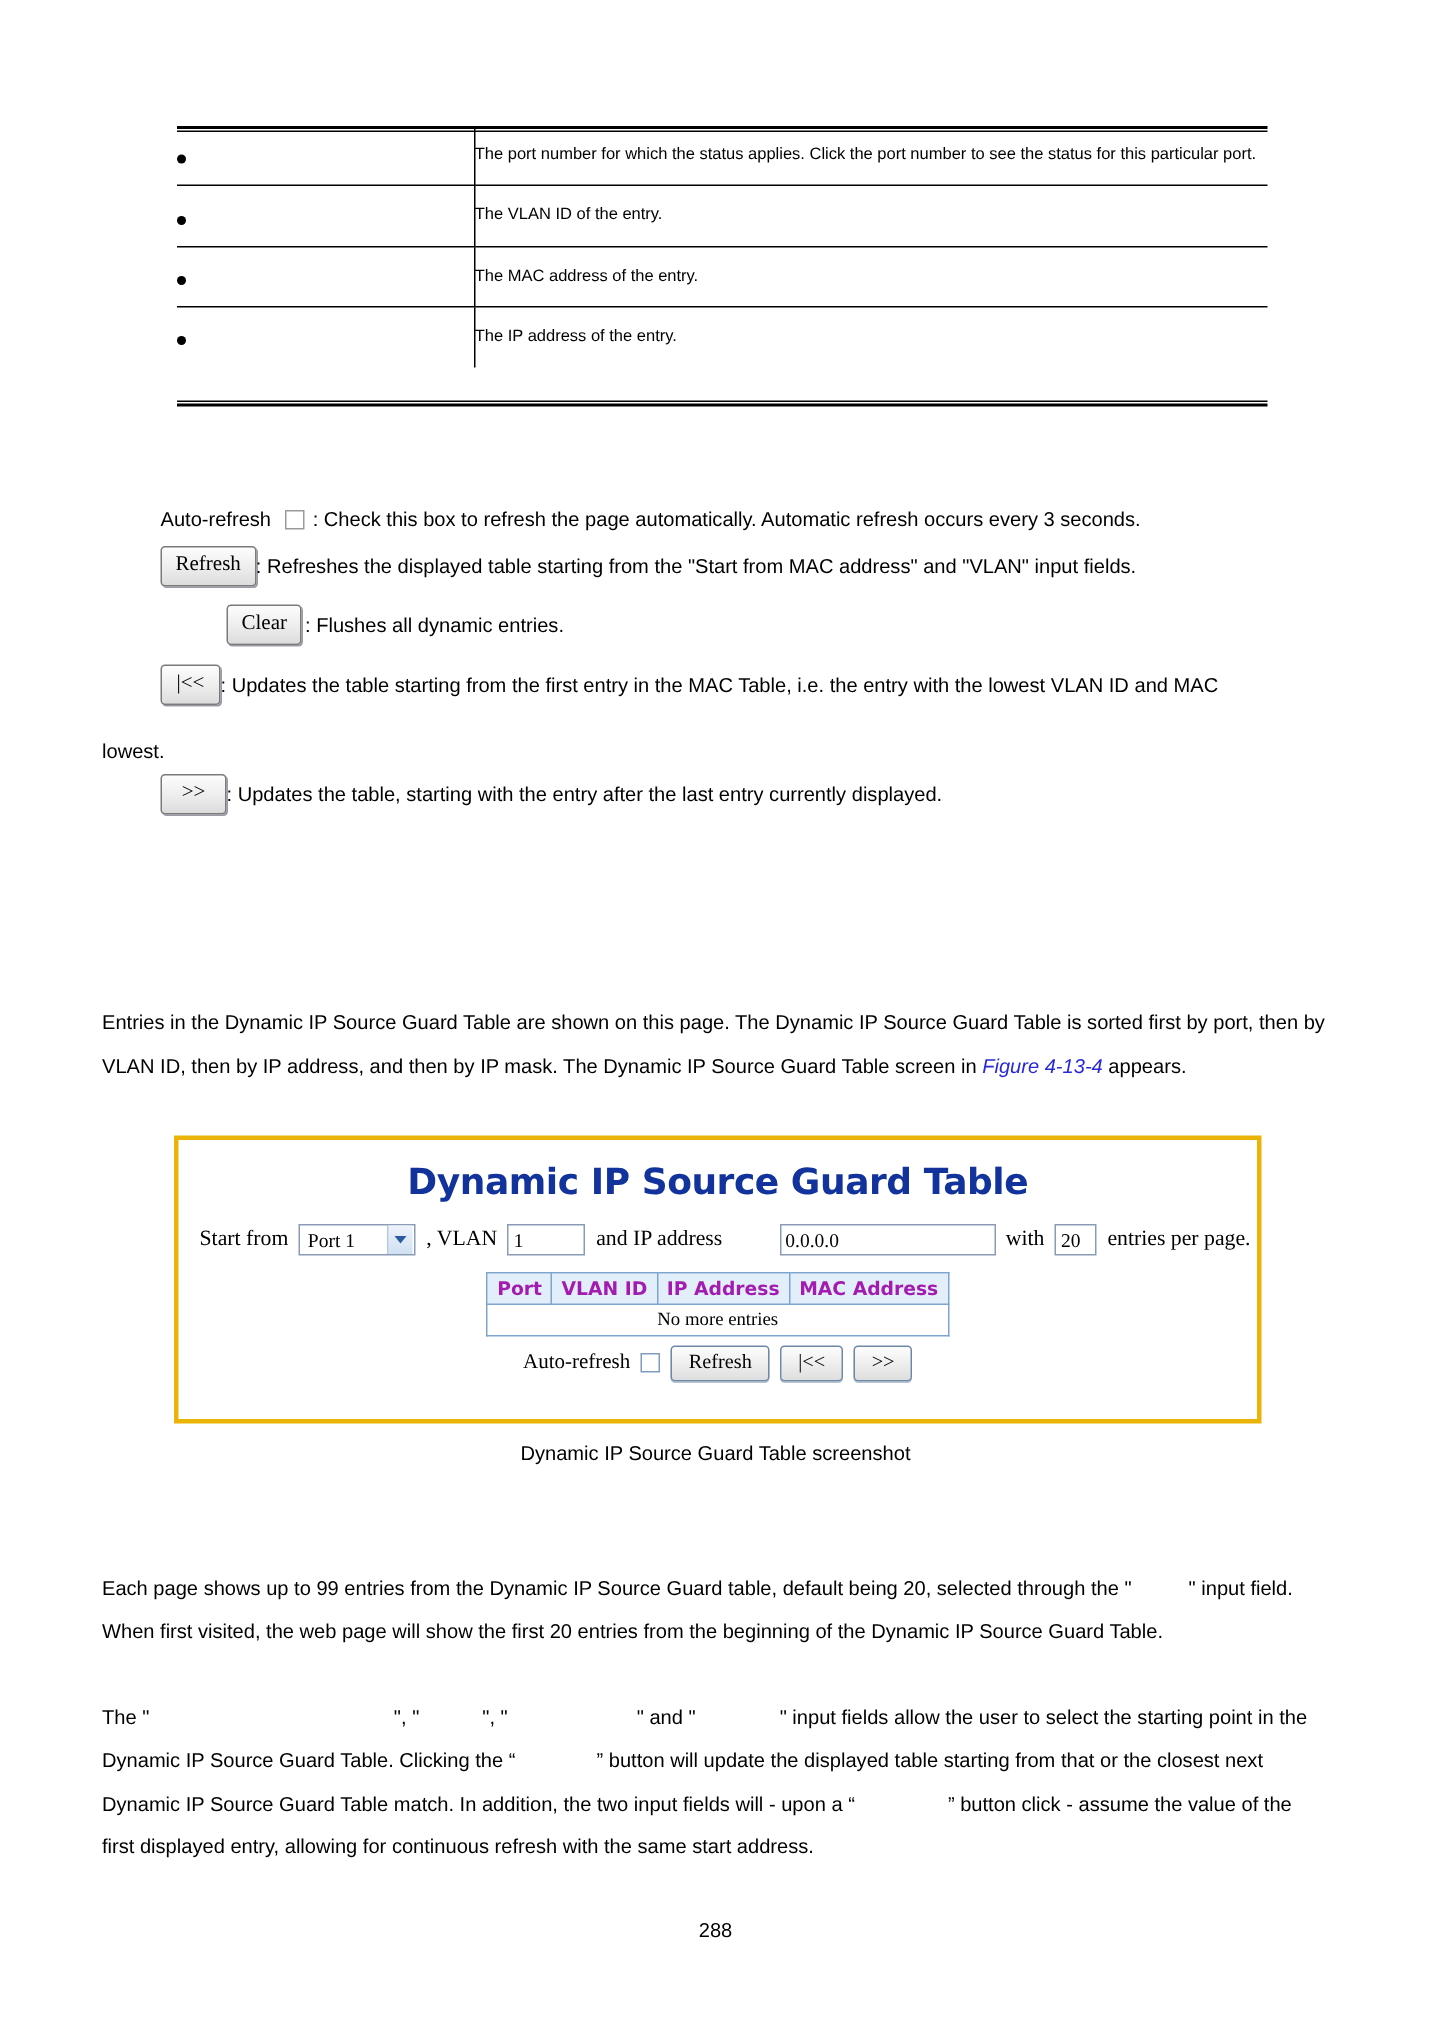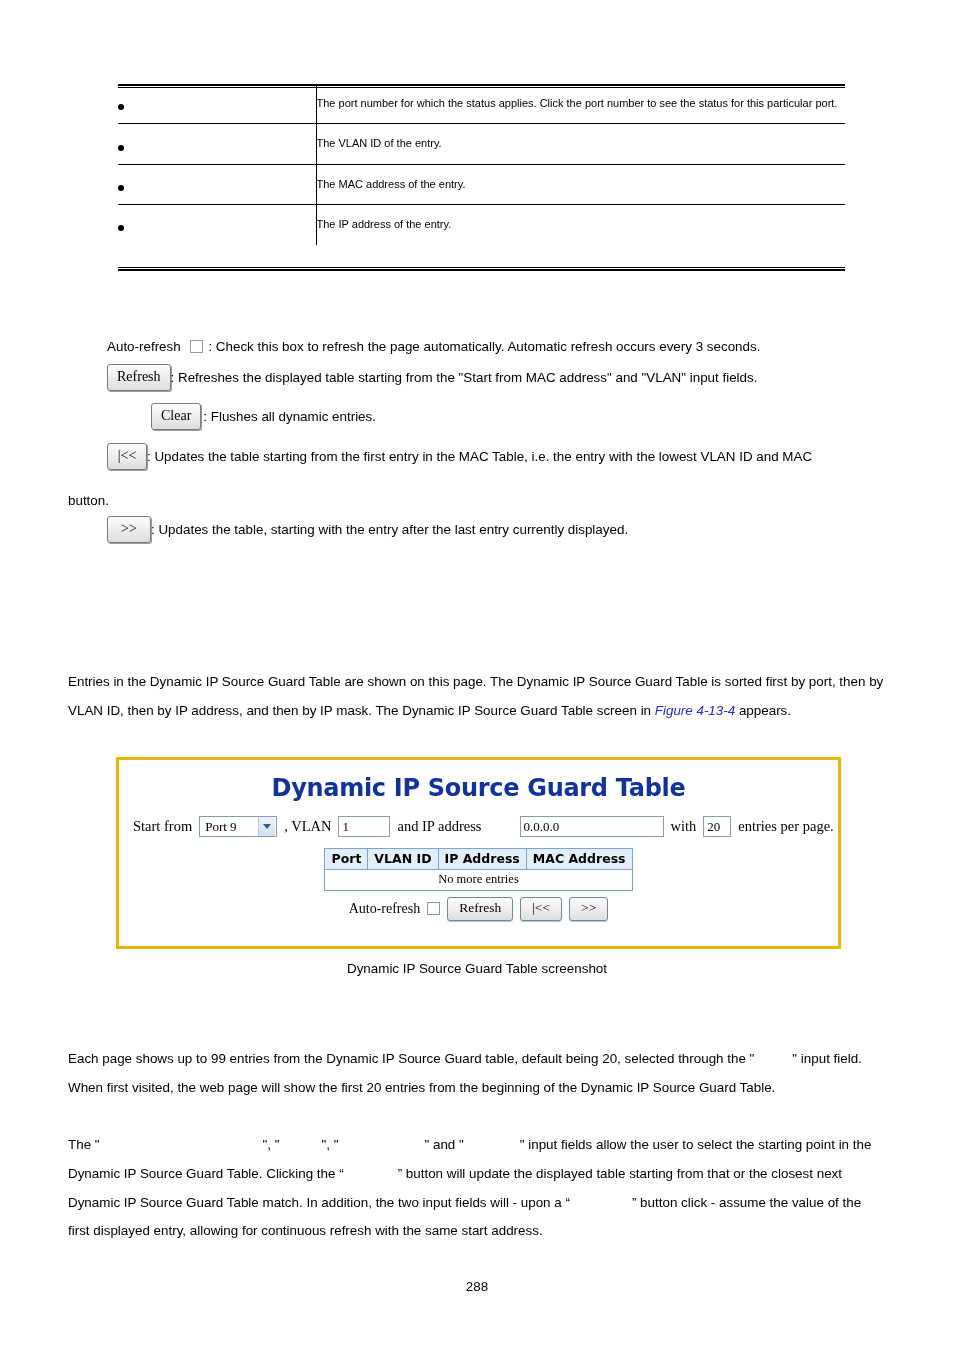--- a/index.html
+++ b/index.html
@@ -171,21 +171,21 @@
 
   .fig-table-wrap { display: flex; justify-content: center; margin-top: 11px; }
   table.ui-table {
     border-collapse: collapse;
     border: 1px solid #3d6ea8;
     font-family: "DejaVu Sans", sans-serif;
   }
   table.ui-table th {
     background: #e3eefb;
     border: 1px solid #7ea5cf;
-    color: #000000;
+    color: #a21caf;
     font-size: 12.5px;
     font-weight: bold;
     padding: 2px 6px 3px 6px;
     white-space: nowrap;
     margin-top: 28px;
   }
   table.ui-table td.empty-row {
     text-align: center;
     font-size: 12.5px;
     font-family: "Liberation Serif", serif;
@@ -290,37 +290,37 @@
   <span class="btn-img">Refresh</span><span class="txt">: Refreshes the displayed table starting from the "Start from MAC address" and "VLAN" input fields.</span>
 </div>
 
 <div class="btn-row" style="top:403px;padding-left:44px;">
   <span class="btn-img">Clear</span><span class="txt" style="margin-left:2px;">: Flushes all dynamic entries.</span>
 </div>
 
 <div class="btn-row" style="top:443px;">
   <span class="btn-img">|&lt;&lt;</span><span class="txt">: Updates the table starting from the first entry in the MAC Table, i.e. the entry with the lowest VLAN ID and MAC</span>
 </div>
-<div class="para w-full" style="top:487px;">button.</div>
+<div class="para w-full" style="top:487px;">lowest.</div>
 
 <div class="btn-row" style="top:516px;">
   <span class="btn-img" style="min-width:44px;">&gt;&gt;</span><span class="txt">: Updates the table, starting with the entry after the last entry currently displayed.</span>
 </div>
 
 <div class="para w-full" style="top:668px;">
   <span>Entries in the Dynamic IP Source Guard Table are shown on this page. The Dynamic IP Source Guard Table is sorted first by port, then by VLAN ID, then by IP address, and then by IP mask. The Dynamic IP Source Guard Table screen in </span><span class="link">Figure 4-13-4</span><span> appears.</span>
 </div>
 
 <div class="figure">
   <div class="fig-title">Dynamic IP Source Guard Table</div>
 
   <div class="fig-filterline">
     <span>Start from</span>
     <span class="ui-select">
-      <span>Port 9</span>
+      <span>Port 1</span>
       <span class="arrow-box"></span>
     </span>
     <span>, VLAN</span>
     <span class="ui-input in-vlan">1</span>
     <span>and IP address</span>
     <span class="ui-input in-ip">0.0.0.0</span>
     <span>with</span>
     <span class="ui-input in-num">20</span>
     <span>entries per page.</span>
   </div>

